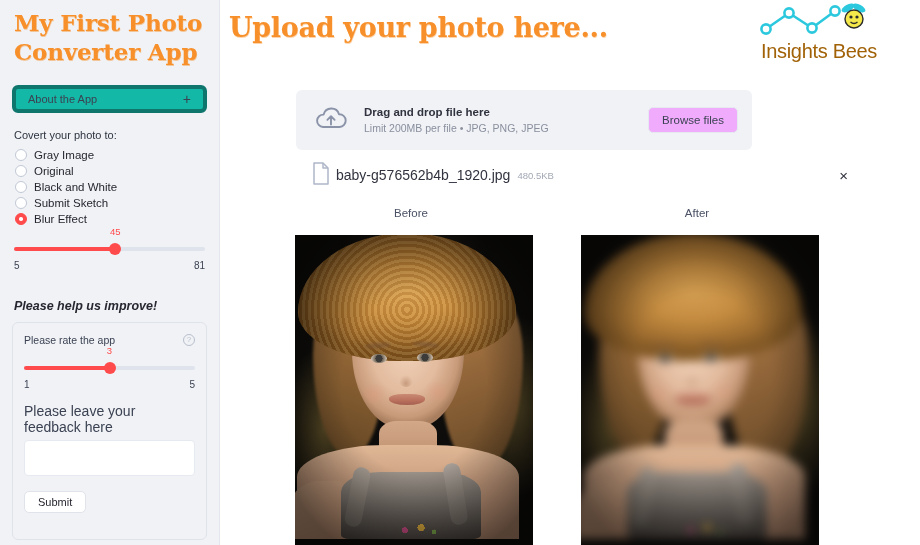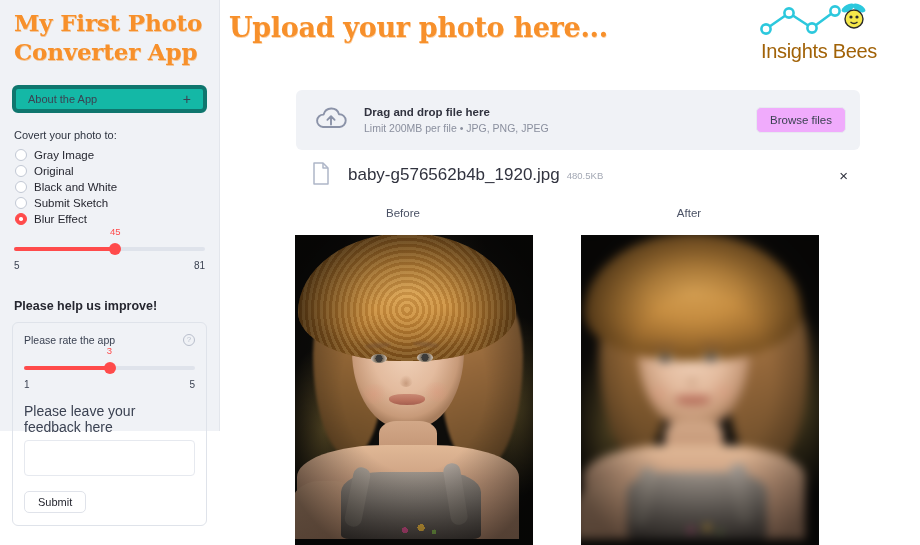--- a/index.html
+++ b/index.html
@@ -8,21 +8,21 @@
     width: 920px; height: 545px;
     overflow: hidden;
     background: #ffffff;
     font-family: "Liberation Sans", sans-serif;
   }
 
   #app { position: relative; width: 920px; height: 545px; display: flex; }
 
   
   #sidebar {
-    width: 220px; height: 431px;
+    width: 220px; height: 545px;
     background: #f0f2f6;
     border-right: 1px solid #e3e6ec;
     padding: 0 12px;
     position: relative;
     flex: 0 0 220px;
   }
   .app-title {
     font-family: "DejaVu Serif", "Liberation Serif", serif;
     font-weight: bold;
     color: #f7902b;
@@ -88,28 +88,28 @@
     position: absolute; top: -15px; transform: translateX(-50%);
     font-size: 9.5px; color: #ff4b4b; white-space: nowrap;
   }
   .slider-ends {
     display: flex; justify-content: space-between;
     font-size: 10px; color: #3b4252; margin-top: 3px;
   }
 
   .improve-title {
     font-size: 12.5px; font-weight: bold; color: #262730;
-    margin-top: 28px; padding-left: 2px;
+    margin-top: 28px; padding-left: 2px; font-style: italic;
   }
   .feedback-card {
     margin-top: 9px;
     border: 1px solid #dfe3ea;
     border-radius: 6px;
     background: transparent;
-    padding: 11px 11px 12px 11px;
+    padding: 11px 11px 26px 11px;
   }
   .fb-head { display: flex; align-items: flex-start; justify-content: space-between; }
   .fb-label { font-size: 10.5px; color: #3b4252; }
   .help-icon {
     width: 12px; height: 12px; border-radius: 50%;
     border: 1px solid #b9bfcc; color: #b9bfcc;
     font-size: 8px; line-height: 10px; text-align: center;
     flex: 0 0 12px; cursor: pointer;
   }
   .fb-slider-wrap { margin-top: 14px; position: relative; }
@@ -142,49 +142,49 @@
   }
   .logo { position: absolute; right: 20px; top: 2px; width: 126px; }
   .logo-text {
     font-family: "Liberation Sans", sans-serif;
     font-size: 20px; color: #a16207; letter-spacing: -0.3px;
     text-align: center; line-height: 22px;
   }
 
   .dropzone {
     position: absolute; left: 296px - 220px; top: 90px;
-    left: 76px; width: 564px; height: 60px;
+    left: 76px; width: 456px; height: 60px;
     background: #f0f2f6; border-radius: 6px;
     display: flex; align-items: center; padding: 0 14px;
   }
   .cloud-icon { flex: 0 0 38px; margin-left: 4px; }
   .dz-texts { margin-left: 12px; flex: 1 1 auto; }
   .dz-main { font-size: 11.5px; font-weight: bold; color: #31333f; }
   .dz-sub { font-size: 10.5px; color: #8a8f9e; margin-top: 4px; }
   .browse-btn {
     background: #f0abfc; border: 1px solid #e6e9ef; border-radius: 5px;
     font-family: "Liberation Sans", sans-serif;
     font-size: 11.5px; color: #3b4252;
     padding: 6px 13px; cursor: pointer; white-space: nowrap;
   }
 
   .file-row {
     position: absolute; left: 76px; top: 158px; width: 564px; height: 34px;
     display: flex; align-items: center;
   }
   .file-icon { flex: 0 0 22px; margin-left: 16px; }
-  .file-name { font-size: 17px; color: #31333f; margin-left: 14px; }
+  .file-name { font-size: 14px; color: #31333f; margin-left: 2px; }
   .file-size { font-size: 9.5px; color: #a3a8b4; margin-left: 7px; }
   .file-x {
     margin-left: auto; margin-right: 12px;
     font-size: 15px; color: #31333f; cursor: pointer; line-height: 1;
   }
 
   .ba-labels {
-    position: absolute; left: 64px; top: 207px; width: 564px;
+    position: absolute; left: 72px; top: 207px; width: 564px;
     display: flex;
   }
   .ba-label {
     width: 238px; text-align: center;
     font-size: 11.5px; color: #4a5164;
   }
   .ba-gap { width: 48px; }
 
   .photos { position: absolute; left: 75px; top: 235px; display: flex; }
   .photo-frame {

